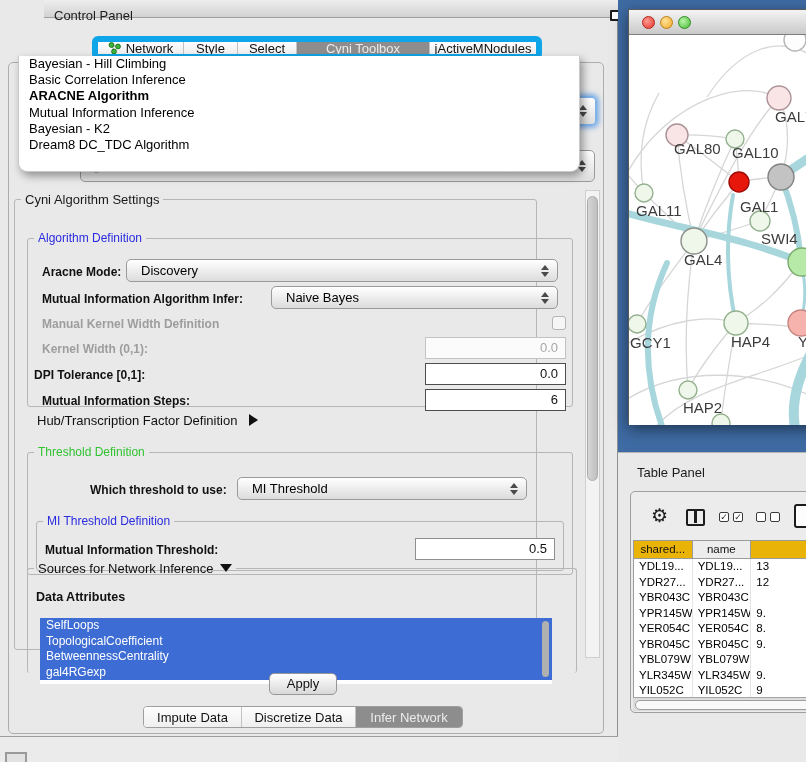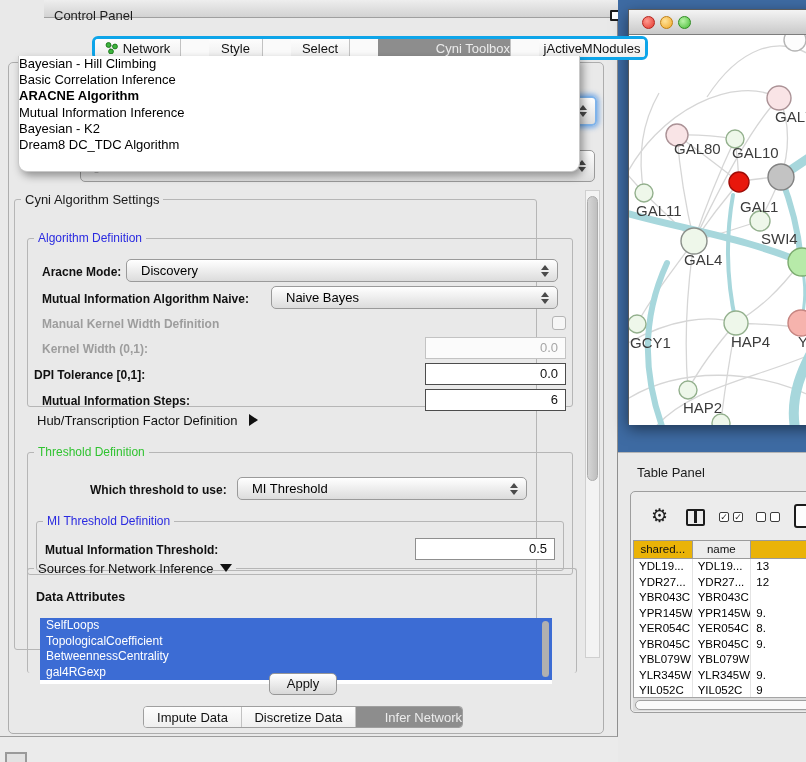--- a/index.html
+++ b/index.html
@@ -15,44 +15,44 @@
   .float-icon { position:absolute; left:566px; top:10px; width:11px; height:11px;
     border:2px solid #1c1c1c; border-radius:1px; background:#fff; }
   .close-icon { position:absolute; left:588px; top:6px; font-size:14px; font-weight:bold; color:#1c1c1c; }
 
   
   #cp-content-border { position:absolute; left:8px; top:62px; width:596px; height:672px;
     border:1px solid #adadad; border-radius:5px; }
 
   
   #top-tabs { position:absolute; left:92px; top:36px; height:24px; display:flex;
-    border:3px solid #0ea5e9; border-radius:6px; overflow:hidden; background:#fafafa; z-index:3;gap:28px; }
+    border:6px solid #0ea5e9; border-radius:6px; overflow:hidden; background:#fafafa; z-index:3; }
   .tab { display:flex; align-items:center; justify-content:center; gap:5px; font-size:13px;
     border-right:1px solid #c2c2c2; color:#111; background:linear-gradient(#fdfdfd,#efefef); }
   .tab:last-child { border-right:none; }
-  .tab.sel { background:#8d8d8d; color:#ececec;justify-content:flex-end; }
+  .tab.sel { background:#8d8d8d; color:#ececec; }
 
   
   .ghost-combo { position:absolute; border:1px solid #9a9a9a; border-radius:5px;
     background:linear-gradient(#ffffff,#dedede); z-index:1; }
   #ghost-combo-1 { left:70px; top:96px; width:527px; height:30px;
     border:2px solid #7fb3ea; box-shadow:0 0 5px 2px rgba(96,156,228,.8); }
   #ghost-combo-2 { left:80px; top:150px; width:515px; height:32px; color:#a8a8a8;
     font-size:13px; line-height:30px; padding-left:12px; }
   .stepper { position:absolute; right:7px; top:50%; transform:translateY(-50%); width:9px; height:12px; }
   .stepper i { position:absolute; left:0; width:0; height:0; border-left:4.5px solid transparent; border-right:4.5px solid transparent; }
   .stepper .up { top:0; border-bottom:5px solid #4a4a4a; }
   .stepper .dn { bottom:0; border-top:5px solid #4a4a4a; }
 
   
   #algo-popup { position:absolute; left:18px; top:56px; width:562px; height:116px;
     background:#fff; border:1px solid #c9c9c9; border-top:none; border-radius:0 0 9px 9px;
     box-shadow:3px 4px 9px rgba(0,0,0,.38); z-index:5; overflow:hidden; }
   #dd-hint { height:18px; line-height:18px; text-align:center; color:#b8b8b8; font-size:13px; }
-  .dd-item { height:16.2px; line-height:16.2px; padding-left:0; font-size:13px; color:#000; }
+  .dd-item { height:16.2px; line-height:16.2px; padding-left:10px; font-size:13px; color:#000; }
   .dd-item.sel { font-weight:bold; }
 
   
   #scrollarea { position:absolute; left:12px; top:190px; width:588px; height:468px; }
   fieldset { position:absolute; border:1px solid #b6b6b6; border-radius:3px; }
   legend { font-size:12px; padding:0 4px; margin-left:6px; white-space:nowrap; }
   #f-main { left:2px; top:2px; width:523px; height:458px; }
   #f-main > legend { font-size:13px; color:#1a1a1a; }
   #f-algo { left:12px; top:24px; width:546px; height:176px; }
   #f-algo > legend, #f-mi > legend { color:#2a2ae0; }
@@ -207,21 +207,21 @@
       <fieldset id="f-algo">
         <legend>Algorithm Definition</legend>
         <span class="lbl" style="left:14px;top:20px">Aracne Mode:</span>
         <div class="combo" style="left:98px;top:14px;width:432px">
           <span>Discovery</span>
           <span class="stepper">
               <i class="up"></i>
               <i class="dn"></i>
             </span>
         </div>
-        <span class="lbl" style="left:14px;top:47px">Mutual Information Algorithm Naive:</span>
+        <span class="lbl" style="left:14px;top:47px">Mutual Information Algorithm Infer:</span>
         <div class="combo" style="left:243px;top:41px;width:287px">
           <span>Naive Bayes</span>
           <span class="stepper">
               <i class="up"></i>
               <i class="dn"></i>
             </span>
         </div>
         <span class="lbl dis" style="left:14px;top:72px">Manual Kernel Width Definition</span>
         <span class="checkbox" style="left:524px;top:71px"></span>
         <span class="lbl dis" style="left:14px;top:97px">Kernel Width (0,1):</span>

